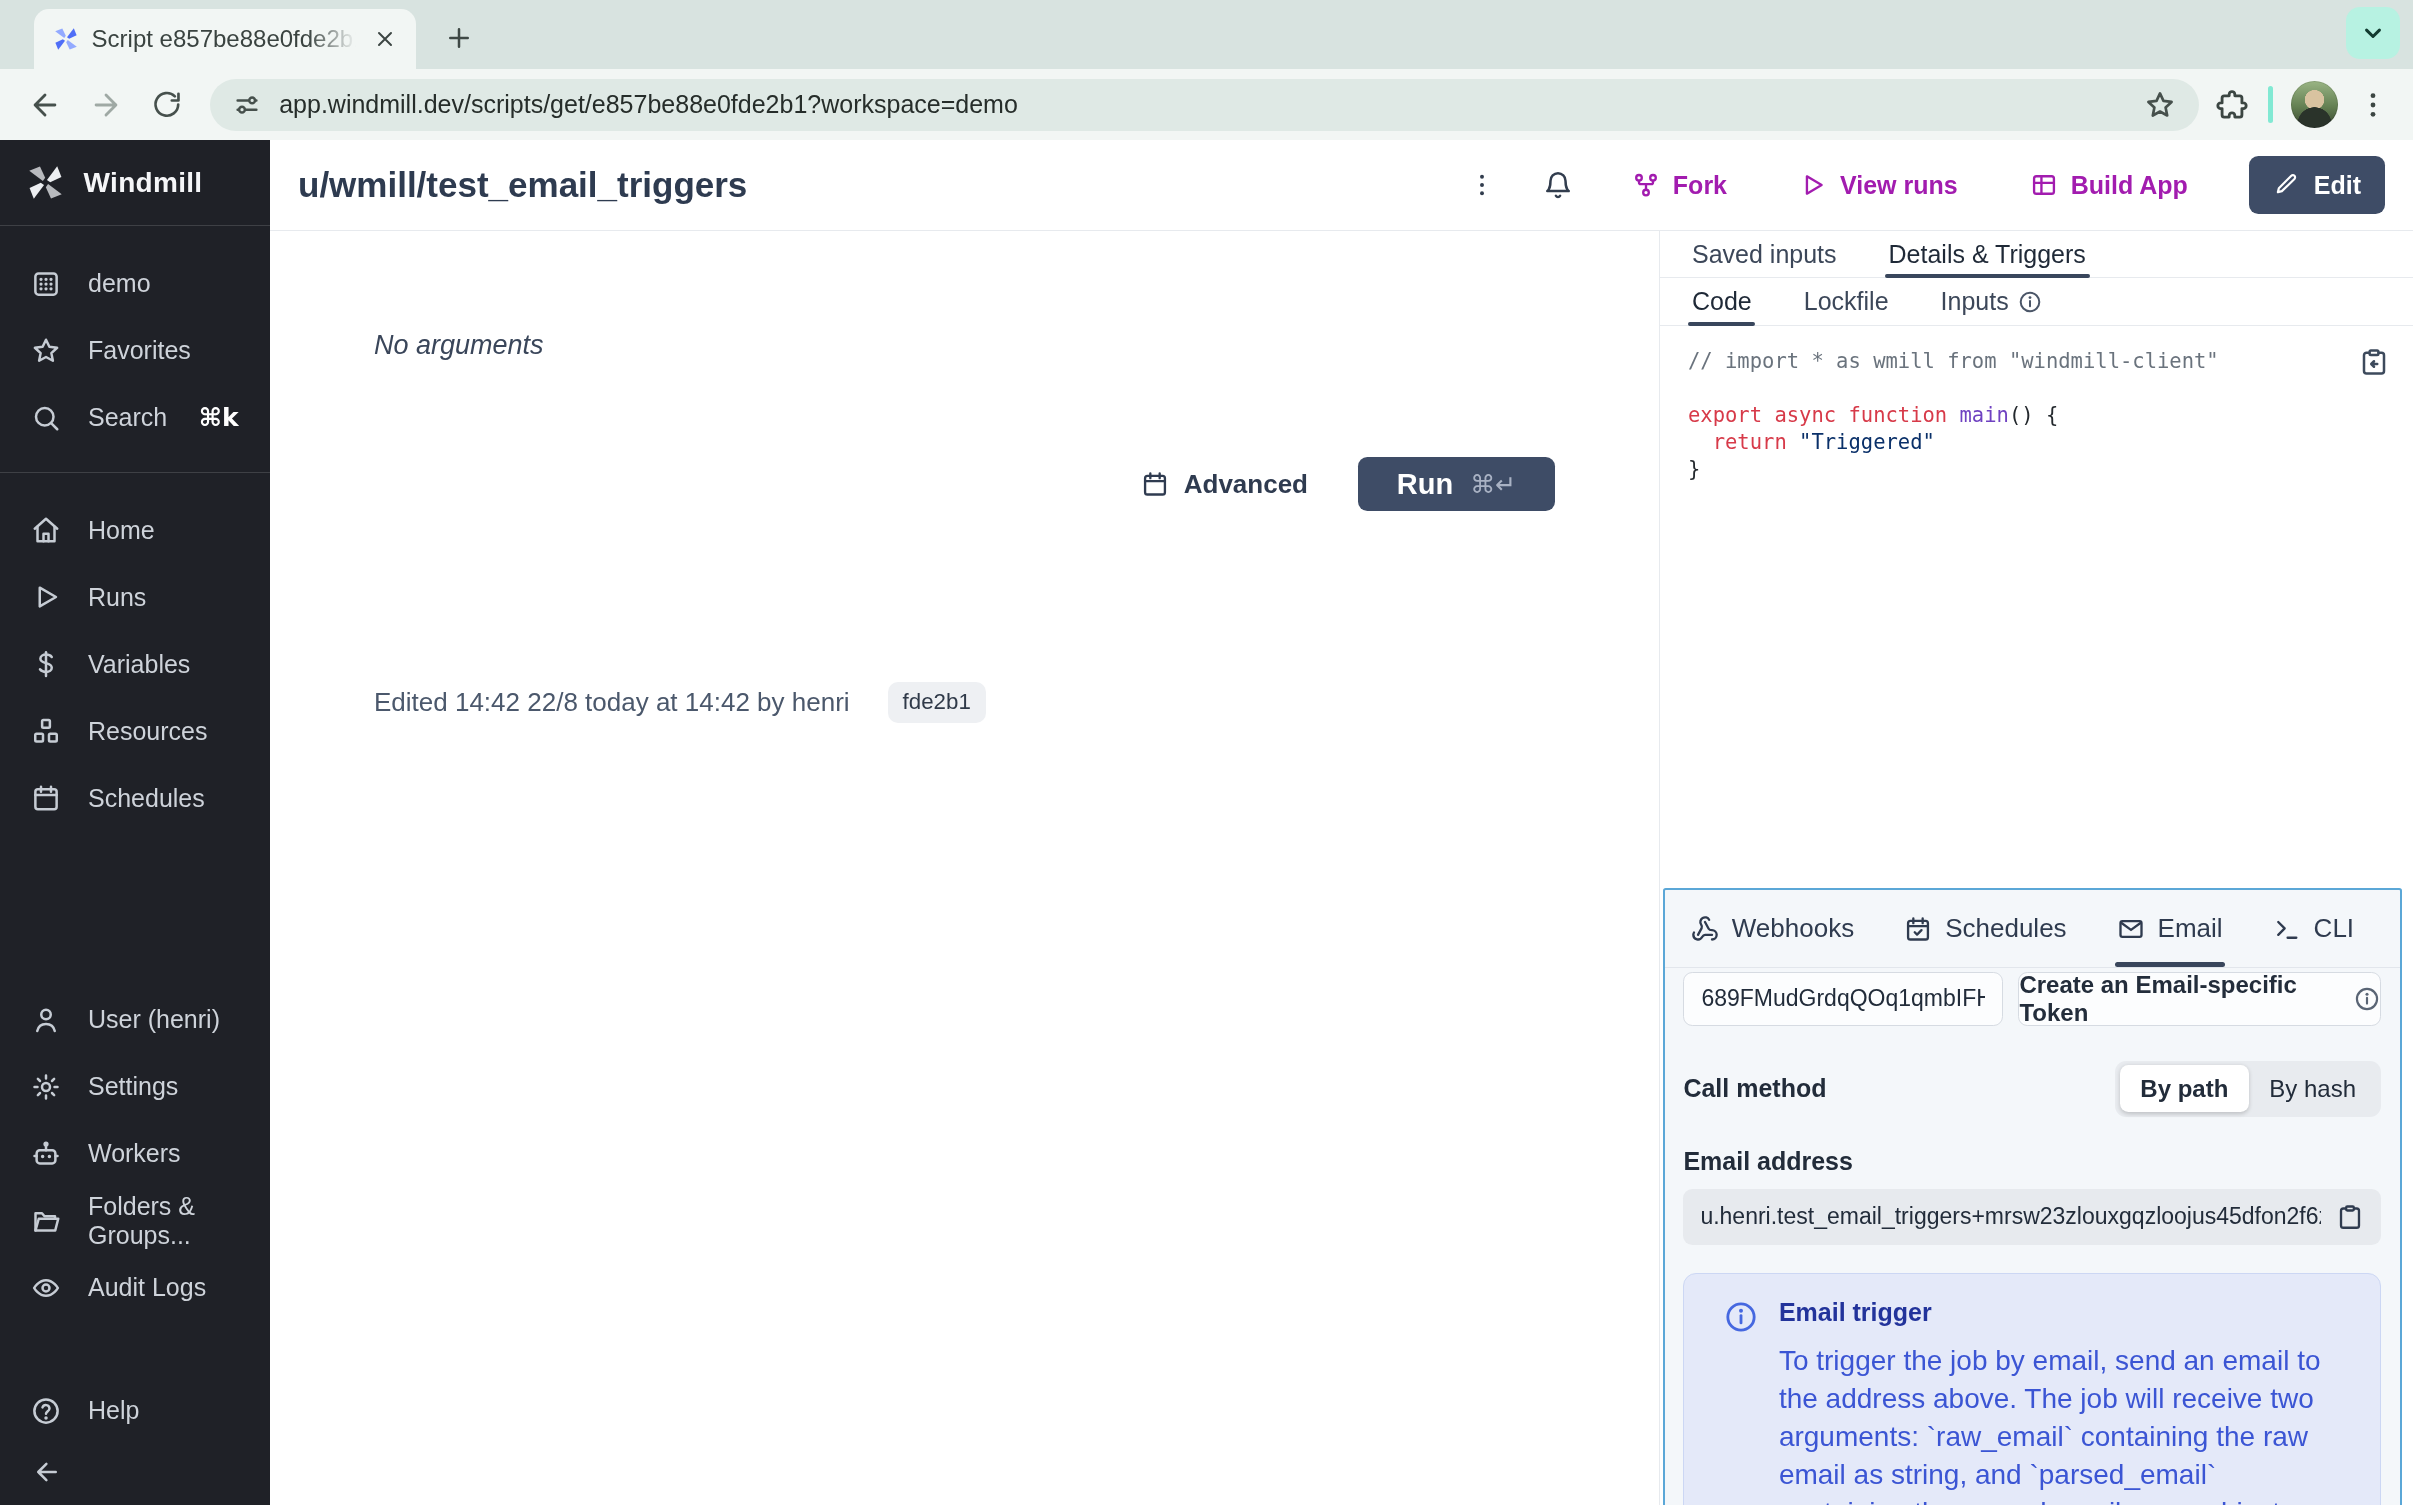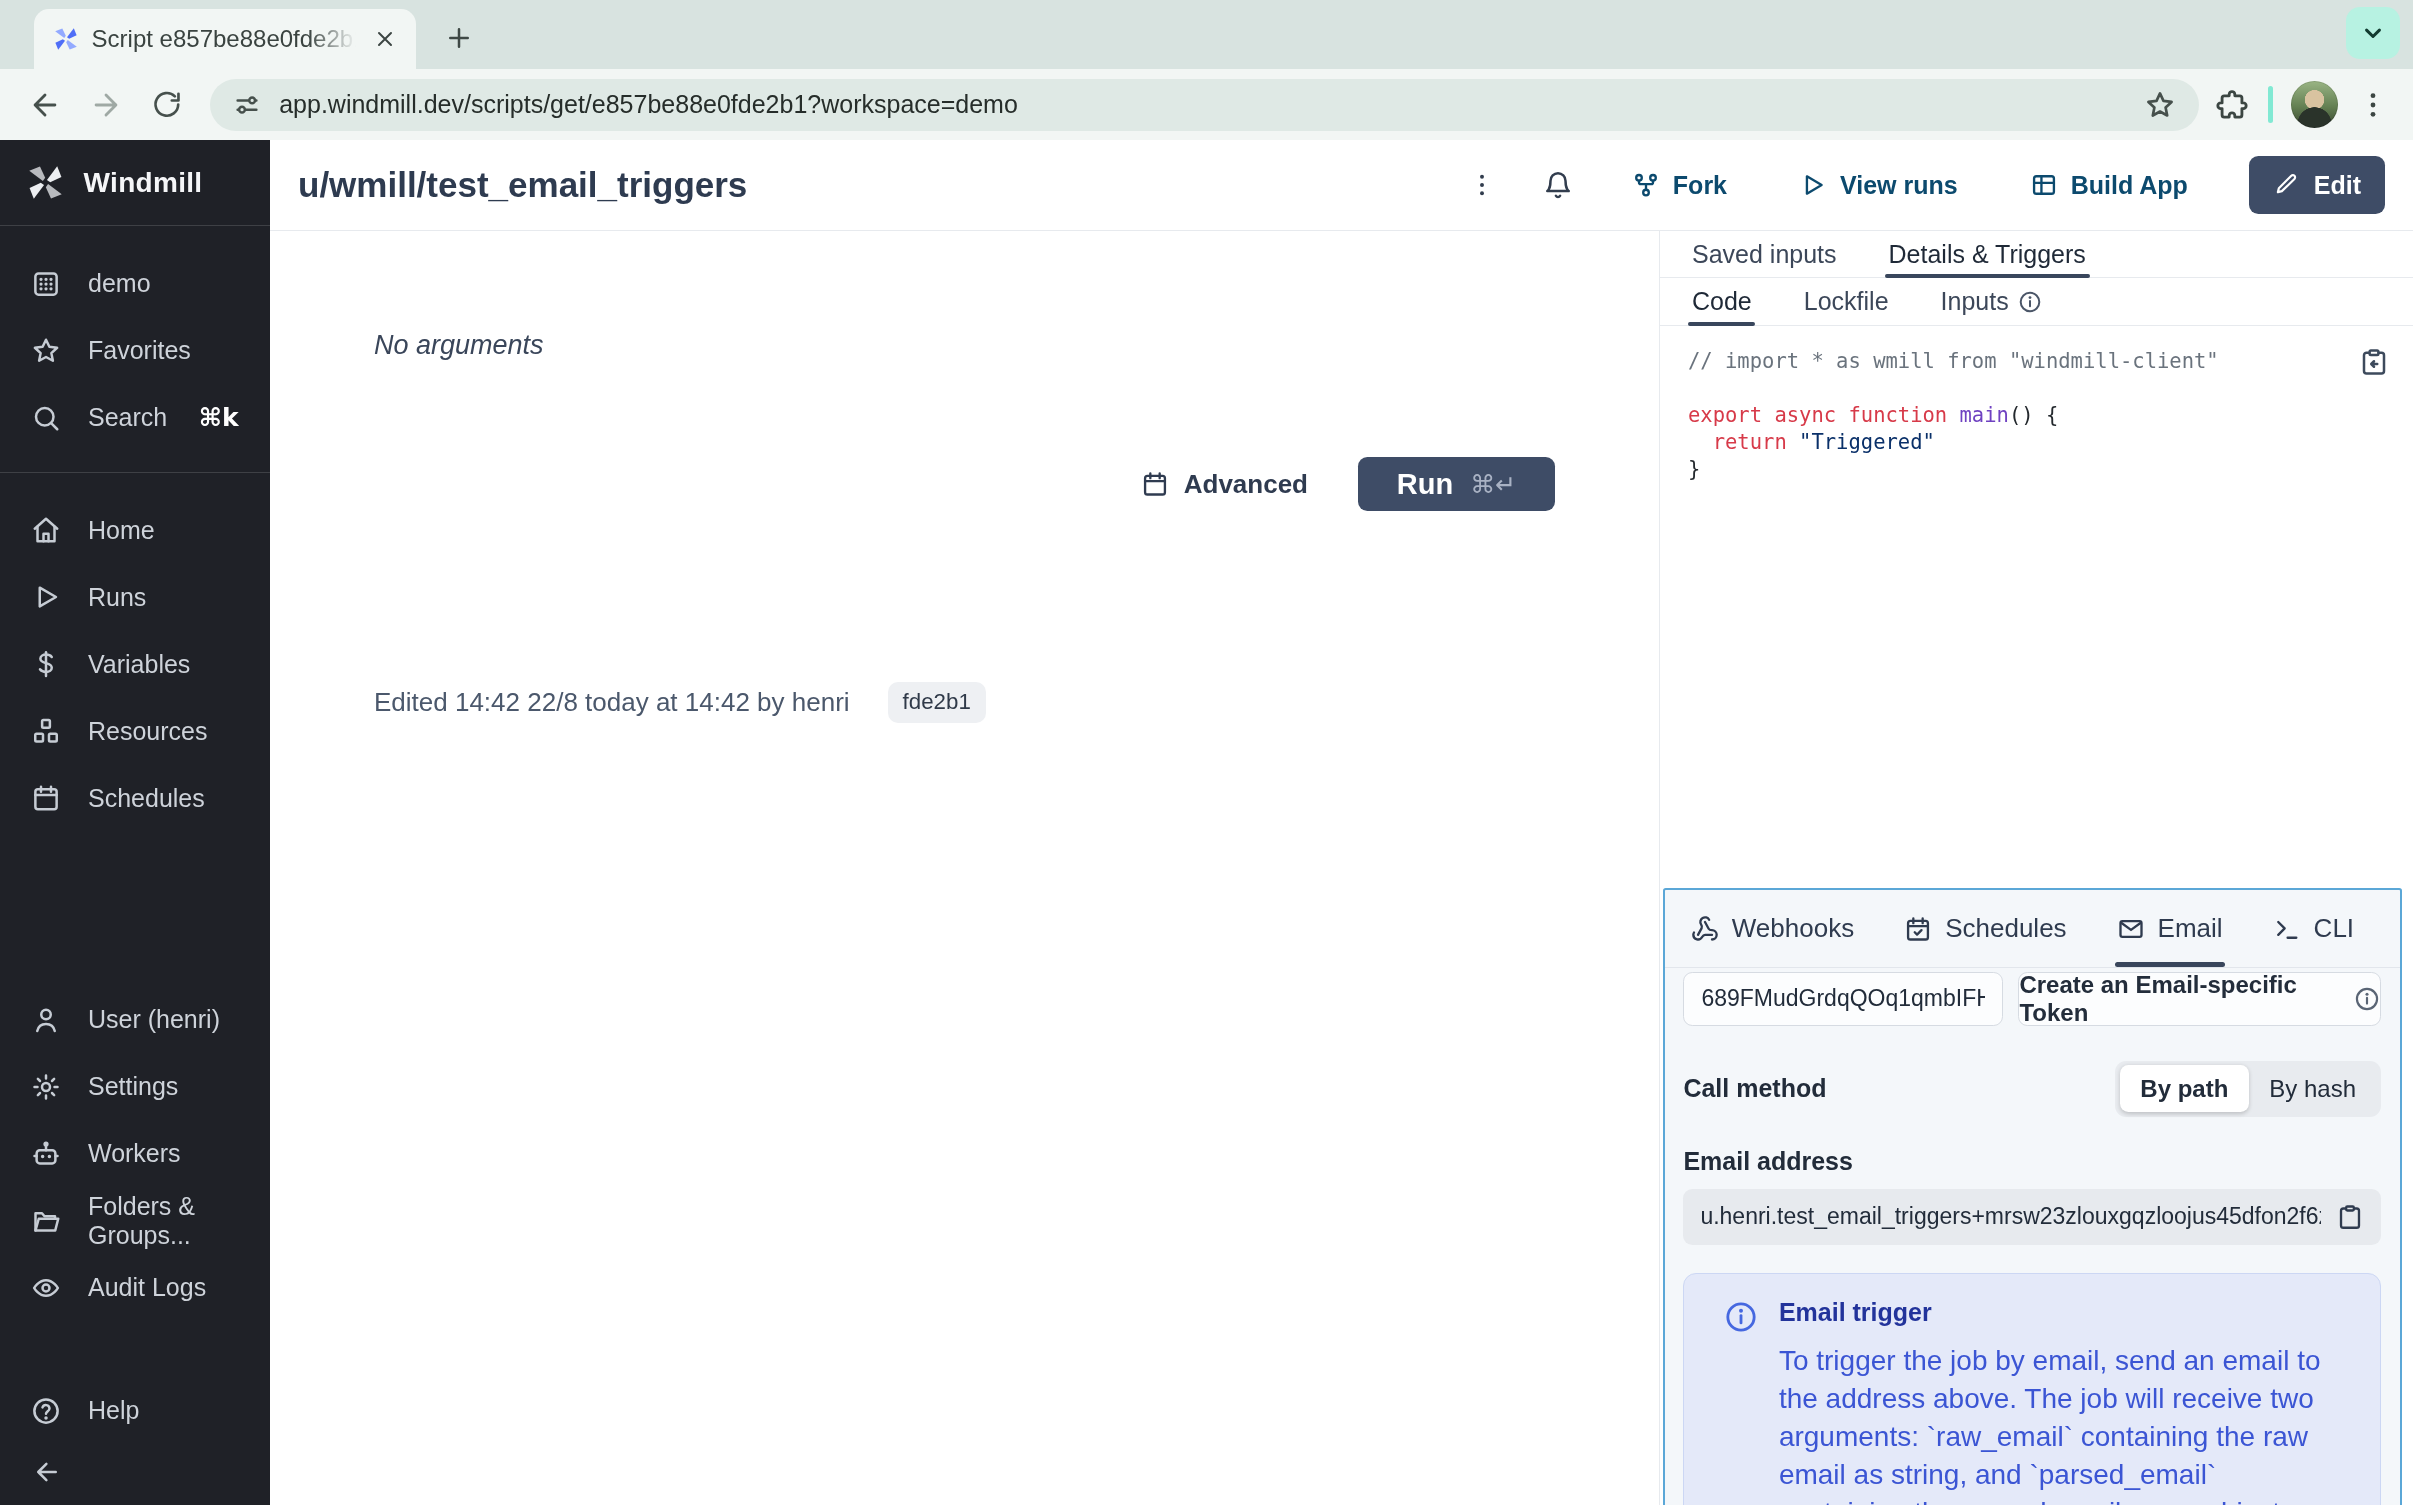--- a/index.html
+++ b/index.html
@@ -55,21 +55,21 @@
   .side-item .sicon{width:32px;height:32px;color:#c6ccd4;flex:0 0 auto;display:grid;place-items:center}
   .kbd{font-weight:700;color:#ffffff;margin-left:5.6px;font-family:"DejaVu Sans",sans-serif}
   .side-spacer{flex:1}
   .help-group{padding-bottom:5.6px}
   .collapse-row{height:56px;display:flex;align-items:center;padding:0 32px;color:#c6ccd4;cursor:pointer}
 
   .content{flex:1;display:flex;flex-direction:column;min-width:0}
   .page-header{height:91px;display:flex;align-items:center;padding:0 28px 0 28px;border-bottom:0.9px solid #e7eaee;background:#fff;gap:24px}
   .page-title{font-size:35px;font-weight:700;color:#2e3b50;margin-right:auto}
   .iconbtn{width:52px;height:52px;display:grid;place-items:center;color:#323d4e;border-radius:7.4px;cursor:pointer}
-  .hbtn{display:flex;align-items:center;gap:13px;font-size:25px;font-weight:600;color:#0c4a6e;padding:0 24px;height:58px;border-radius:9.3px;cursor:pointer;white-space:nowrap}
+  .hbtn{display:flex;align-items:center;gap:13px;font-size:25px;font-weight:600;color:#a21caf;padding:0 24px;height:58px;border-radius:9.3px;cursor:pointer;white-space:nowrap}
   .hbtn .bicon{width:28px;height:28px}
   .hbtn.primary{background:var(--accent);color:#fff;margin-left:13px}
 
   .workarea{flex:1;display:flex;min-height:0}
   .main{flex:1;position:relative;background:#fff;min-width:0}
   .no-args{position:absolute;left:104px;top:99px;font-style:italic;font-size:27px;color:#3a465a}
   .run-row{position:absolute;top:226px;right:104px;display:flex;align-items:center;gap:50px}
   .advanced{display:flex;align-items:center;gap:15px;font-size:26px;font-weight:600;color:#2f3b50;cursor:pointer}
   .run-btn{width:197px;height:54px;border-radius:9.3px;background:var(--accent);color:#fff;display:flex;align-items:center;justify-content:center;gap:17px;font-size:29px;font-weight:700;cursor:pointer}
   .run-shortcut{font-size:25px;font-weight:400;color:#a9b2c4;font-family:"DejaVu Sans",sans-serif}

